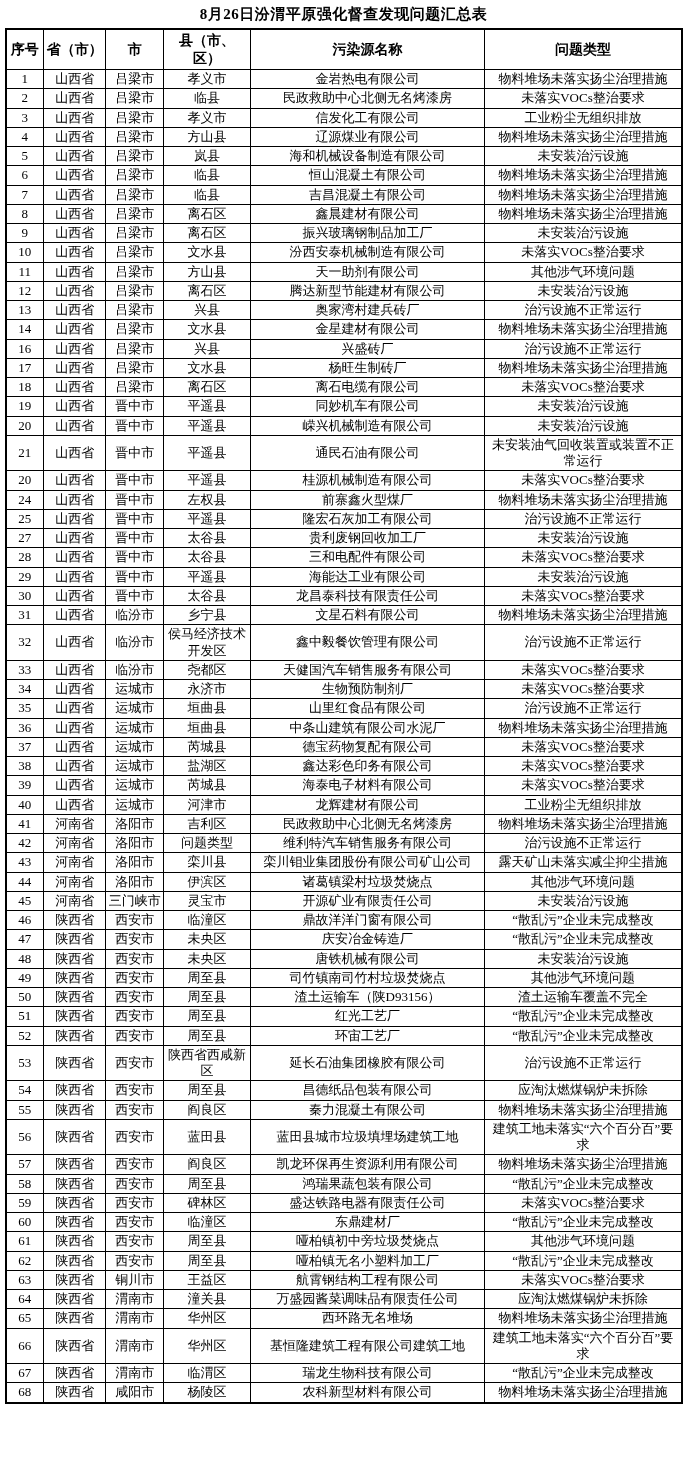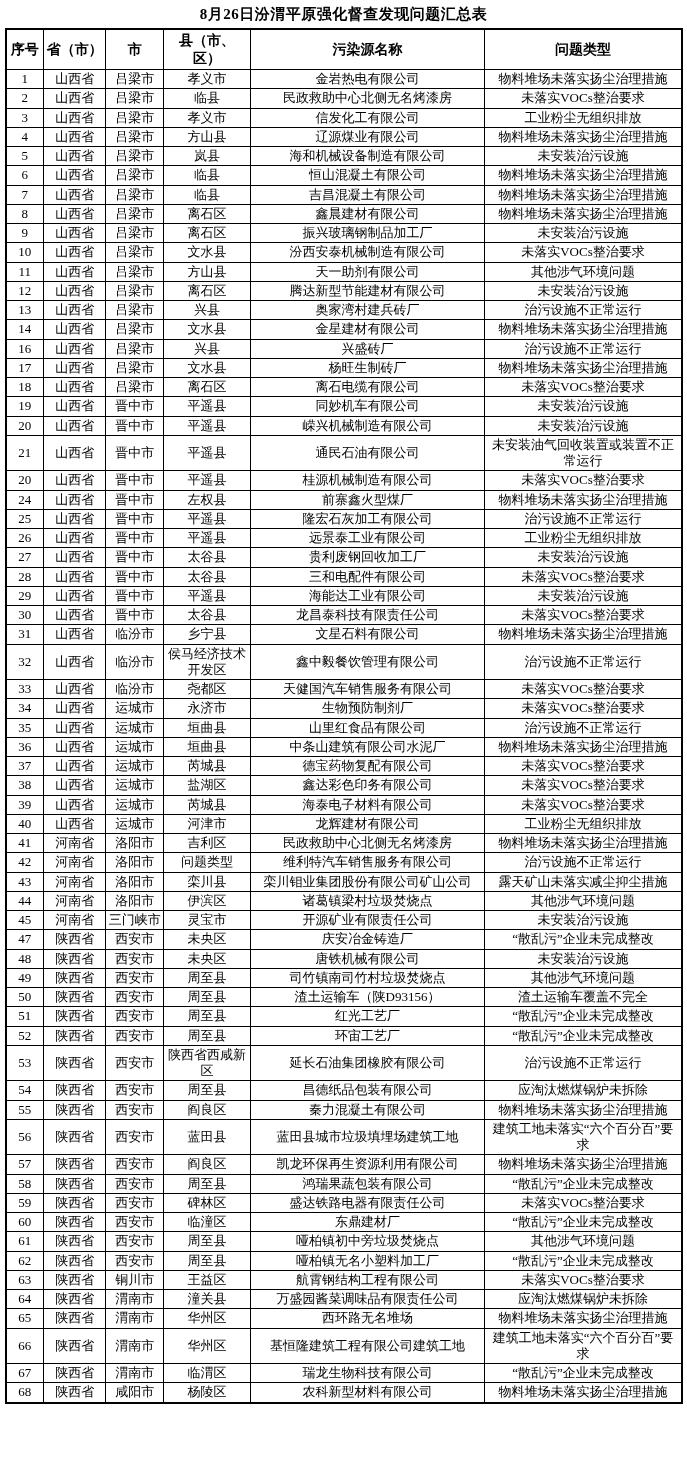--- a/index.html
+++ b/index.html
@@ -257,28 +257,20 @@
         </tr>
         <tr>
           <td>25</td>
           <td>山西省</td>
           <td>晋中市</td>
           <td>平遥县</td>
           <td>隆宏石灰加工有限公司</td>
           <td>治污设施不正常运行</td>
         </tr>
         <tr>
-          <td>26</td>
-          <td>山西省</td>
-          <td>晋中市</td>
-          <td>平遥县</td>
-          <td>远景泰工业有限公司</td>
-          <td>工业粉尘无组织排放</td>
-        </tr>
-        <tr>
           <td>27</td>
           <td>山西省</td>
           <td>晋中市</td>
           <td>太谷县</td>
           <td>贵利废钢回收加工厂</td>
           <td>未安装治污设施</td>
         </tr>
         <tr>
           <td>28</td>
           <td>山西省</td>
@@ -417,20 +409,28 @@
         </tr>
         <tr>
           <td>45</td>
           <td>河南省</td>
           <td>三门峡市</td>
           <td>灵宝市</td>
           <td>开源矿业有限责任公司</td>
           <td>未安装治污设施</td>
         </tr>
         <tr>
+          <td>46</td>
+          <td>陕西省</td>
+          <td>西安市</td>
+          <td>临潼区</td>
+          <td>鼎故洋洋门窗有限公司</td>
+          <td>“散乱污”企业未完成整改</td>
+        </tr>
+        <tr>
           <td>47</td>
           <td>陕西省</td>
           <td>西安市</td>
           <td>未央区</td>
           <td>庆安冶金铸造厂</td>
           <td>“散乱污”企业未完成整改</td>
         </tr>
         <tr>
           <td>48</td>
           <td>陕西省</td>

